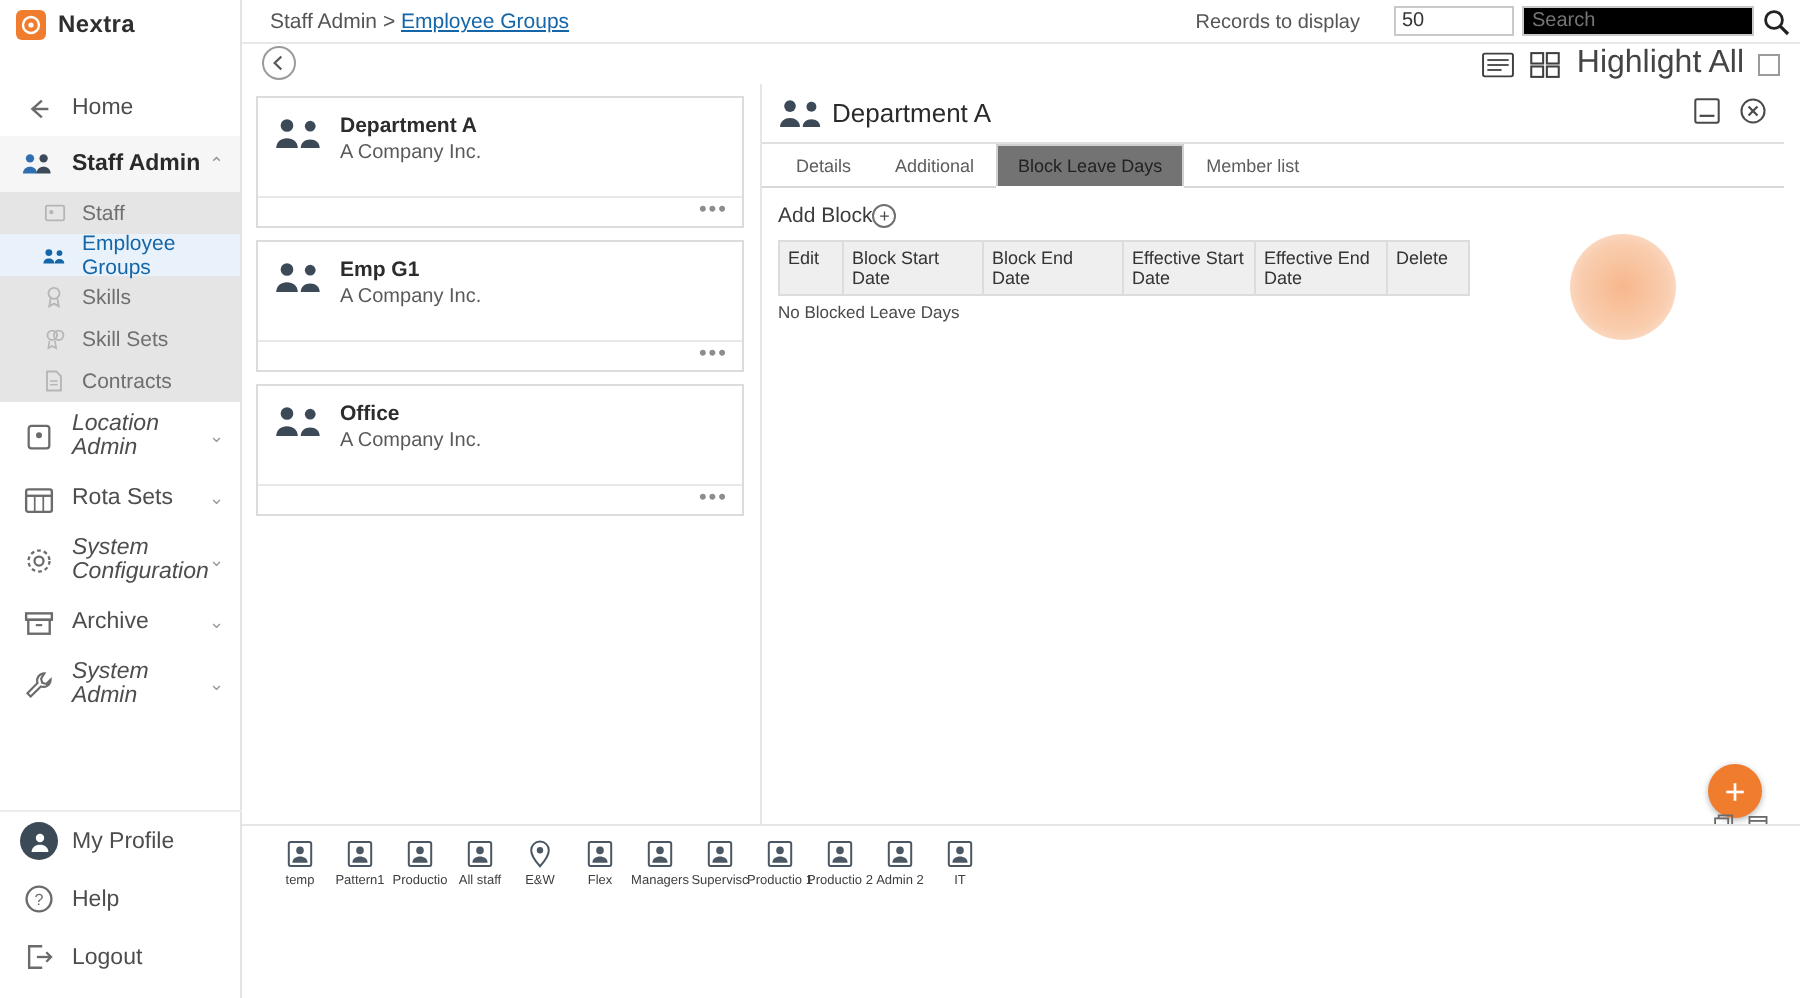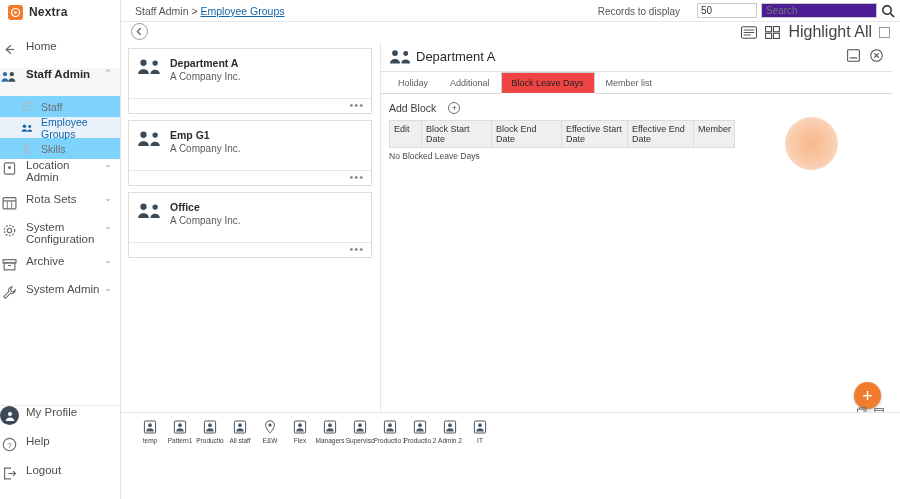--- a/index.html
+++ b/index.html
@@ -29,42 +29,43 @@
   .brand-logo {
     width: 15px; height: 15px; border-radius: 3px;
     background: #f07d2e;
     display: flex; align-items: center; justify-content: center;
     color: #fff; font-size: 9px; line-height: 1;
   }
   .brand-name { font-size: 12px; color: #2f2f2f; font-weight: 600; letter-spacing: .2px; }
 
   .nav { margin-top: 16px; }
   .nav-item {
-    display: flex; align-items: flex-start;
+    display: flex; align-items: center;
     height: 28px;
+    padding-left: 10px;
     font-size: 11.5px;
     color: #4d4d4d;
     position: relative;
     cursor: pointer;
   }
   .nav-item .ico {
     width: 18px; height: 18px; margin-right: 8px;
     display: flex; align-items: center; justify-content: center;
     color: #8a8a8a; flex: 0 0 18px;
   }
   .nav-item .lbl { flex: 1 1 auto; }
   .nav-item .chev { color: #9a9a9a; font-size: 9px; margin-right: 8px; }
   .nav-item.active {
     background: #f6f6f6;
   }
   .nav-item.active .lbl { color: #2a2a2a; font-weight: 600; }
   .nav-item.two-line { height: 34px; }
-  .nav-item.two-line .lbl { line-height: 12px; }
-
-  .subnav { background: #7dd3fc; }
+  .nav-item.two-line .lbl { line-height: 12px; font-style: italic; }
+
+  .subnav { background: #e5e5e5; }
   .sub-item {
     display: flex; align-items: center;
     height: 21px;
     padding-left: 20px;
     font-size: 10.5px;
     color: #6f6f6f;
     cursor: pointer;
   }
   .sub-item .sico {
     width: 14px; height: 14px; margin-right: 7px;
@@ -106,21 +107,21 @@
   }
   .records-input {
     position: absolute; right: 143px; top: 3px;
     width: 60px; height: 15px;
     border: 1px solid #c9c9c9; background: #fff;
     font-size: 10px; padding: 0 3px; color: #333;
   }
   .search-input {
     position: absolute; right: 23px; top: 3px;
     width: 116px; height: 15px;
-    border: 1px solid #c9c9c9; background: #4c1d95;
+    border: 1px solid #c9c9c9; background: #000000;
     font-size: 10px; padding: 0 4px; color: #888;
   }
   .search-icon-top {
     position: absolute; right: 3px; top: 2px;
     width: 18px; height: 18px;
     display: flex; align-items: center; justify-content: center;
     color: #333; cursor: pointer;
   }
 
   
@@ -214,27 +215,27 @@
     padding: 0 10px;
     display: flex; align-items: center;
     border: 1px solid transparent;
     border-bottom: none;
     cursor: pointer;
     white-space: nowrap;
   }
   .tab.active {
     color: #222;
     border-color: #d0d0d0;
-    background: #ef4444;
+    background: #737373;
     position: relative; top: 0;
     box-shadow: 0 1px 0 #fff;
   }
 
   .addblock {
-    display: flex; align-items: flex-start; gap: 12px;
+    display: flex; align-items: flex-start; gap: 0;
     padding: 8px 0 6px 8px;
     font-size: 10.5px; color: #3b3b3b;
   }
   .addblock .plus-circ {
     width: 12px; height: 12px; border-radius: 50%;
     border: 1px solid #6f6f6f; color: #4a4a4a;
     display: flex; align-items: center; justify-content: center;
     font-size: 9px; line-height: 1; cursor: pointer;
   }
 
@@ -380,20 +381,40 @@
         </div>
         <div class="sub-item">
           <span class="sico">
             <svg width="10" height="11" viewBox="0 0 10 12">
                 <circle cx="5" cy="4" r="3" fill="none" stroke="#b6b6b6" stroke-width="1"></circle>
                 <path d="M3.2 6.6 L2.4 11 L5 9.6 L7.6 11 L6.8 6.6" fill="none" stroke="#b6b6b6" stroke-width="1"></path>
               </svg>
           </span>
           <span>Skills</span>
         </div>
+        <div class="sub-item">
+          <span class="sico">
+            <svg width="11" height="11" viewBox="0 0 12 12">
+                <circle cx="4.5" cy="4" r="2.6" fill="none" stroke="#b6b6b6" stroke-width="1"></circle>
+                <circle cx="8" cy="4" r="2.6" fill="none" stroke="#b6b6b6" stroke-width="1"></circle>
+                <path d="M3 7 L2.4 11 L4.5 9.8 L6.6 11 L6 7" fill="none" stroke="#b6b6b6" stroke-width=".9"></path>
+              </svg>
+          </span>
+          <span>Skill Sets</span>
+        </div>
+        <div class="sub-item">
+          <span class="sico">
+            <svg width="10" height="11" viewBox="0 0 10 12">
+                <path d="M1.2 0.8h5l2.6 2.6v7.8H1.2z" fill="none" stroke="#b6b6b6" stroke-width="1"></path>
+                <line x1="2.8" y1="6" x2="7" y2="6" stroke="#b6b6b6" stroke-width=".8"></line>
+                <line x1="2.8" y1="8" x2="7" y2="8" stroke="#b6b6b6" stroke-width=".8"></line>
+              </svg>
+          </span>
+          <span>Contracts</span>
+        </div>
       </div>
 
       <div class="nav-item two-line">
         <span class="ico">
           <svg width="15" height="15" viewBox="0 0 14 16">
               <rect x="1.5" y="2" width="11" height="12" rx="1.5" fill="none" stroke="#6b6b6b" stroke-width="1.2"></rect>
               <circle cx="7" cy="7" r="1.6" fill="#6b6b6b"></circle>
             </svg>
         </span>
         <span class="lbl">Location Admin</span>
@@ -607,40 +628,40 @@
           <svg width="13" height="13" viewBox="0 0 14 14">
               <circle cx="7" cy="7" r="6.2" fill="none" stroke="#4a4a4a" stroke-width="1.1"></circle>
               <line x1="4.6" y1="4.6" x2="9.4" y2="9.4" stroke="#4a4a4a" stroke-width="1.2"></line>
               <line x1="9.4" y1="4.6" x2="4.6" y2="9.4" stroke="#4a4a4a" stroke-width="1.2"></line>
             </svg>
         </span>
       </div>
     </div>
 
     <div class="tabs">
-      <div class="tab">Holiday</div>
+      <div class="tab">Details</div>
       <div class="tab">Additional</div>
       <div class="tab active">Block Leave Days</div>
       <div class="tab">Member list</div>
     </div>
 
     <div class="addblock">
       <span>Add Block</span>
       <span class="plus-circ">+</span>
     </div>
 
     <table class="grid">
       <thead>
         <tr>
           <th style="width:32px">Edit</th>
           <th style="width:70px">Block Start Date</th>
           <th style="width:70px">Block End Date</th>
           <th style="width:66px">Effective Start Date</th>
           <th style="width:66px">Effective End Date</th>
-          <th style="width:41px">Member</th>
+          <th style="width:41px">Delete</th>
         </tr>
       </thead>
     </table>
     <div class="grid-empty">No Blocked Leave Days</div>
 
     <div class="spotlight"></div>
 
     <div class="fab">+</div>
 
     <div class="win-ctrls">

